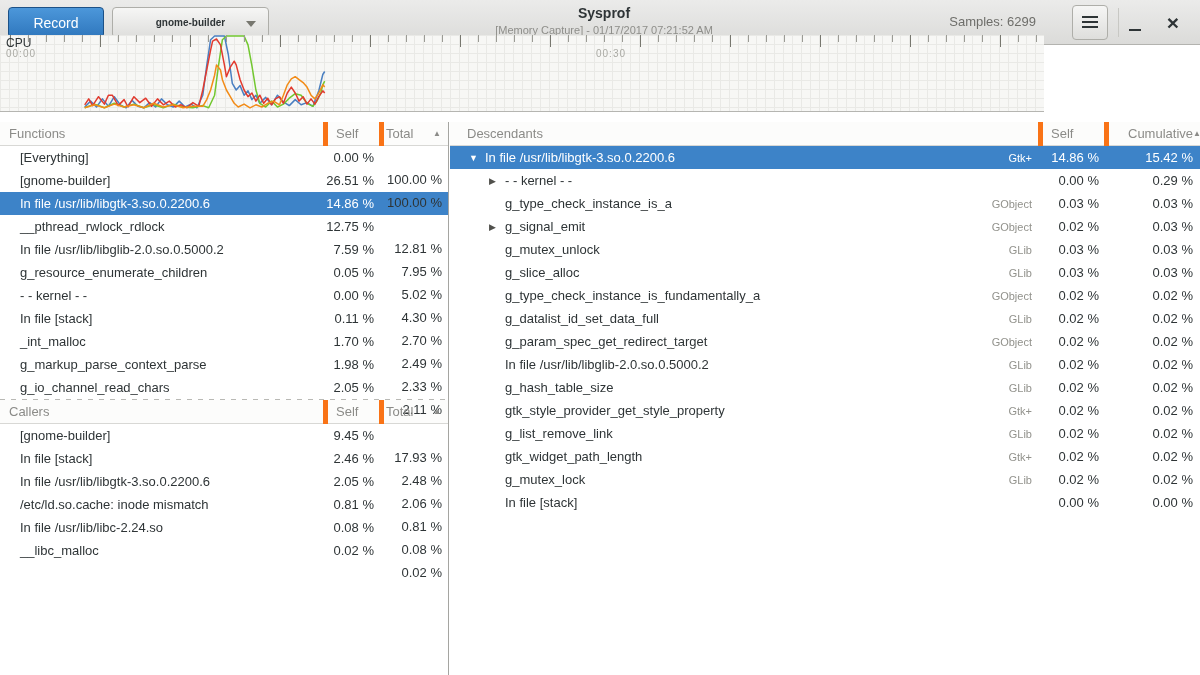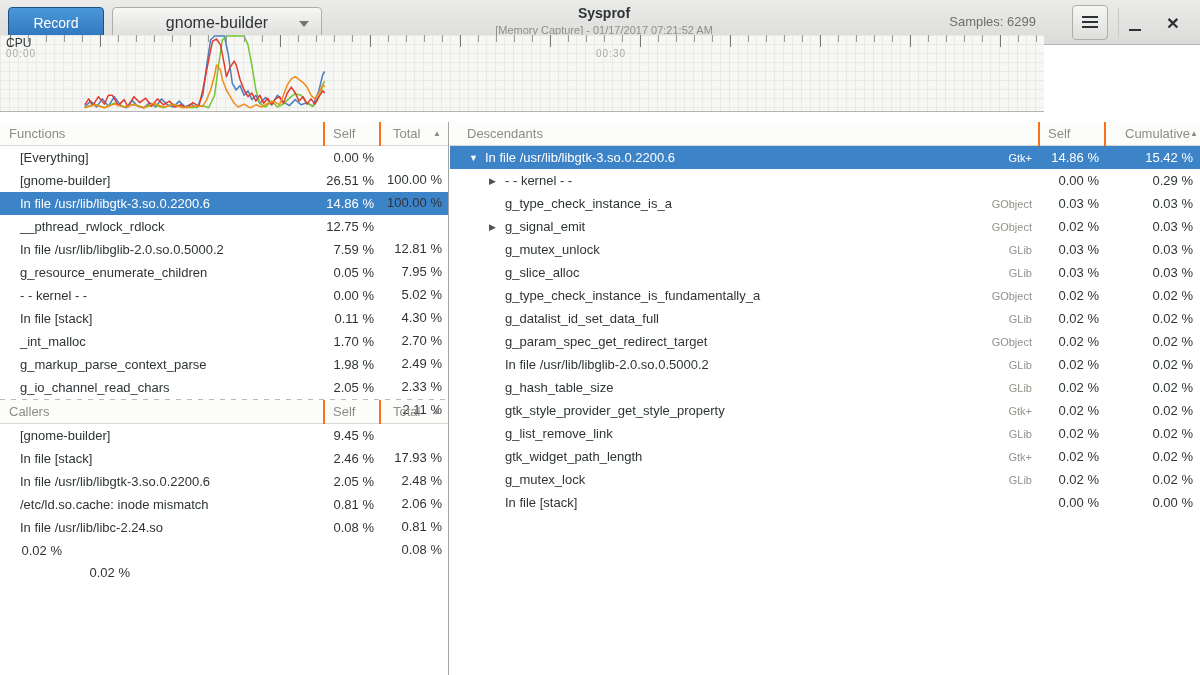--- a/index.html
+++ b/index.html
@@ -5,23 +5,23 @@
   * { margin:0; padding:0; box-sizing:border-box; }
   html,body { width:1200px; height:675px; overflow:hidden; }
   body { font-family:"Liberation Sans","DejaVu Sans",sans-serif; background:#ffffff; color:#2e3436; position:relative; }
 
   
   .titlebar { position:absolute; top:0; left:0; width:1200px; height:45px;
     background:linear-gradient(#ebebea,#dbdbd9); border-bottom:1px solid #b3b3af; }
   .record-btn { position:absolute; left:8px; top:7px; width:96px; height:31px;
     background:linear-gradient(#4c97da,#2f77bd); border:1px solid #1c5187; border-radius:4px;
     color:#ffffff; font-size:14px; font-family:inherit; cursor:default; }
-  .combo { position:absolute; left:112px; top:7px; width:210px; height:31px;
+  .combo { position:absolute; left:112px; top:7px; width:157px; height:31px;
     background:linear-gradient(#f6f6f5,#dededc); border:1px solid #aeaea9; border-radius:4px;
-    display:flex; align-items:center; justify-content:center; font-size:16px; color:#2e3436; }
+    display:flex; align-items:center; justify-content:center; font-size:10px; color:#2e3436;font-weight:bold; }
   .combo-arrow { position:absolute; right:12px; top:13px; width:0; height:0;
     border-left:5px solid transparent; border-right:5px solid transparent; border-top:6px solid #77776f; }
   .title-box { position:absolute; left:0; right:0; top:5px; text-align:center; pointer-events:none;margin-left:8px; }
   .title { font-size:14px; font-weight:bold; color:#2e3436; }
   .subtitle { font-size:11px; color:#8e8e8a; margin-top:3px; }
   .samples { position:absolute; right:164px; top:14px; font-size:13px; color:#6e6e6a; }
   .menu-btn { position:absolute; left:1072px; top:5px; width:36px; height:35px;
     background:linear-gradient(#f6f6f5,#dededc); border:1px solid #aeaea9; border-radius:4px; cursor:default; }
   .hamburger { position:absolute; left:9px; top:10px; width:16px; }
   .hamburger i { display:block; width:16px; height:2px; background:#2e3436; margin-bottom:3px; }
@@ -53,35 +53,35 @@
   .time-label.t30 { left:596px; }
   #cpu-svg { position:absolute; left:0; top:0; width:1200px; height:77px; }
 
   
   .left-pane  { position:absolute; top:122px; bottom:0; left:0; width:449px; border-right:1px solid #a5a5a1; background:#fff; }
   .right-pane { position:absolute; top:122px; bottom:0; left:450px; right:0; background:#fff; }
 
   .tv-header { display:flex; height:24px; align-items:center; background:#fcfcfb;
     border-bottom:1px solid #d8d8d5; color:#8b8b88; font-size:13px; }
   .tv-header .hcol { height:24px; display:flex; align-items:center; }
-  .tv-header .hcol.sep { border-left:2px solid #f97316; }
+  .tv-header .hcol.sep { border-left:5px solid #f97316; }
   .sort { font-size:8px; color:#8b8b88; margin-left:auto; padding-right:7px; }
 
   .tv-row { display:flex; height:23px; align-items:center; font-size:13px; color:#2e3436; background:#fff;padding-left:11px; }
   .tv-row.selected { background:#3d83c8; color:#fff; }
   .cell { white-space:nowrap; overflow:hidden; }
   .num { text-align:right; }
 
   
   .c-name  { flex:1; padding-left:9px; }
   .c-self  { width:56px; padding-right:5px; }
   .c-total { width:69px; padding-right:6px;margin-top:44px; }
   .h-name  { flex:1; padding-left:9px; }
   .h-self  { width:56px; padding-left:8px; }
-  .h-total { width:69px; padding-left:12px; }
+  .h-total { width:69px; padding-left:2px; }
 
   .pane-splitter { height:1px;
     background:repeating-linear-gradient(to right,#b9b9b5 0 5px,transparent 5px 11px); }
 
   
   .d-name { flex:1; }
   .d-tag  { padding-right:6px; font-size:11px; color:#92928c; }
   .tv-row.selected .d-tag { color:#ffffff; }
   .d-self { width:66px; padding-right:5px; }
   .d-cum  { width:96px; padding-right:7px; }
@@ -235,20 +235,21 @@
     <div class="cell c-name">/etc/ld.so.cache: inode mismatch</div>
     <div class="cell num c-self">0.81 %</div>
     <div class="cell num c-total">0.81 %</div>
   </div>
         <div class="tv-row">
     <div class="cell c-name">In file /usr/lib/libc-2.24.so</div>
     <div class="cell num c-self">0.08 %</div>
     <div class="cell num c-total">0.08 %</div>
   </div>
         <div class="tv-row">
+    <div class="cell c-name">__libc_malloc</div>
     <div class="cell num c-self">0.02 %</div>
     <div class="cell num c-total">0.02 %</div>
   </div>
       </div>
   </div>
 </div>
 
 <div class="right-pane">
   <div class="tv-header">
     <div class="hcol dh-name">Descendants</div>

